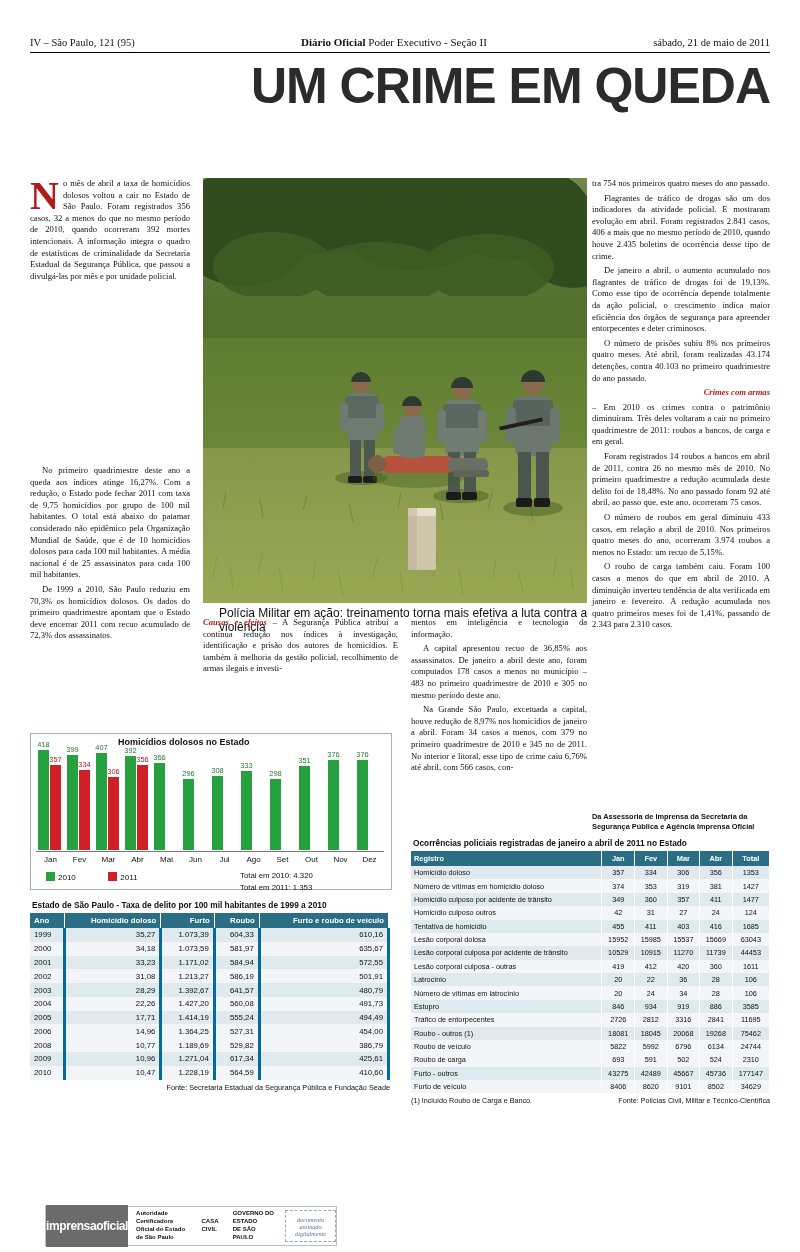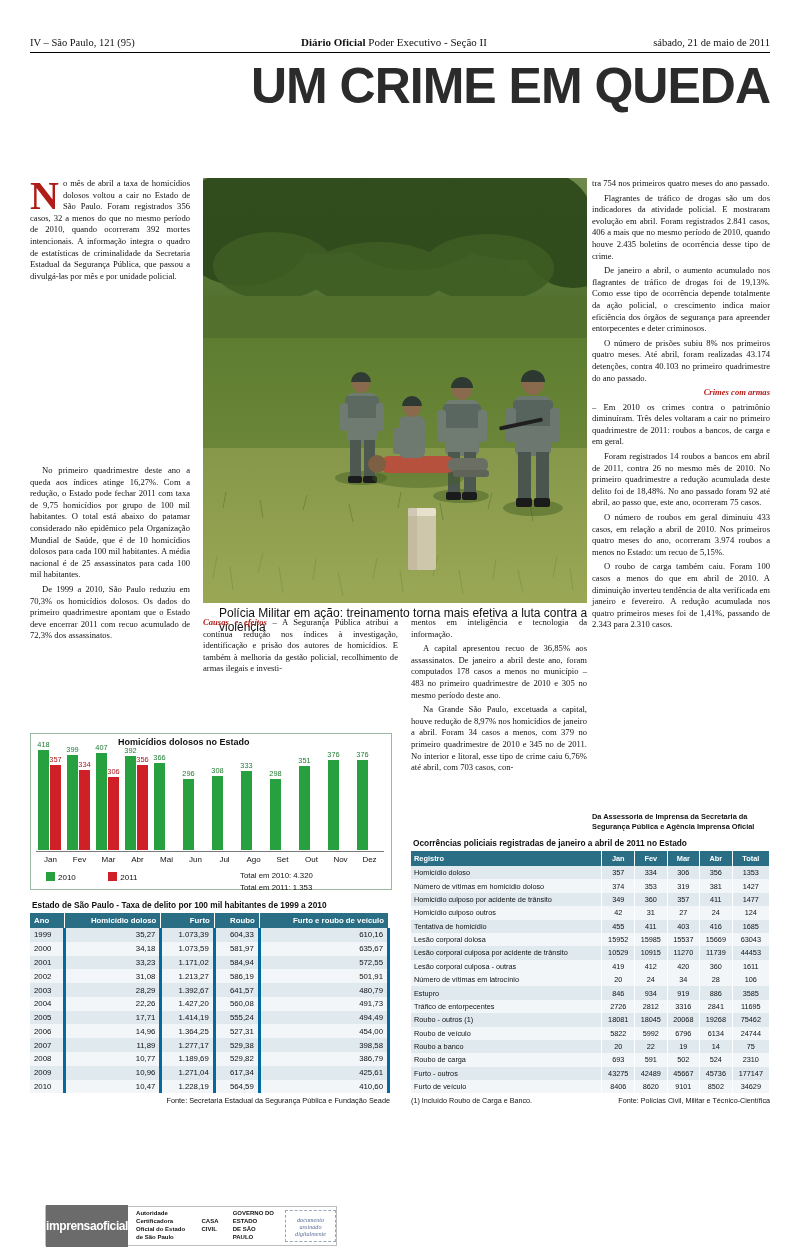--- a/index.html
+++ b/index.html
@@ -307,21 +307,21 @@
   </div>
   <div class="caption">Polícia Militar em ação: treinamento torna mais efetiva a luta contra a violência</div>
 
   <div class="col colB">
     <p class="noind"><span class="subhead">Causas e efeitos</span><span> – A Segurança Pública atribui a contínua redução nos índices à investigação, identificação e prisão dos autores de homicídios. E também à melhoria da gestão policial, recolhimento de armas ilegais e investi-</span></p>
   </div>
 
   <div class="col colC">
     <p class="noind">mentos em inteligência e tecnologia da informação.</p>
     <p>A capital apresentou recuo de 36,85% aos assassinatos. De janeiro a abril deste ano, foram computados 178 casos a menos no município – 483 no primeiro quadrimestre de 2010 e 305 no mesmo período deste ano.</p>
-    <p>Na Grande São Paulo, excetuada a capital, houve redução de 8,97% nos homicídios de janeiro a abril. Foram 34 casos a menos, com 379 no primeiro quadrimestre de 2010 e 345 no de 2011. No interior e litoral, esse tipo de crime caiu 6,76% até abril, com 703 casos, con-</p>
+    <p>Na Grande São Paulo, excetuada a capital, houve redução de 8,97% nos homicídios de janeiro a abril. Foram 34 casos a menos, com 379 no primeiro quadrimestre de 2010 e 345 no de 2011. No interior e litoral, esse tipo de crime caiu 6,76% até abril, com 566 casos, con-</p>
   </div>
 
   <div class="col colD">
     <p class="noind">tra 754 nos primeiros quatro meses do ano passado.</p>
     <p>Flagrantes de tráfico de drogas são um dos indicadores da atividade policial. E mostraram evolução em abril. Foram registrados 2.841 casos, 406 a mais que no mesmo período de 2010, quando houve 2.435 boletins de ocorrência desse tipo de crime.</p>
     <p>De janeiro a abril, o aumento acumulado nos flagrantes de tráfico de drogas foi de 19,13%. Como esse tipo de ocorrência depende totalmente da ação policial, o crescimento indica maior eficiência dos órgãos de segurança para apreender entorpecentes e deter criminosos.</p>
     <p>O número de prisões subiu 8% nos primeiros quatro meses. Até abril, foram realizadas 43.174 detenções, contra 40.103 no primeiro quadrimestre do ano passado.</p>
     <p class="noind" style="text-align:right;"><span class="subhead">Crimes com armas</span></p>
     <p class="noind"> – Em 2010 os crimes contra o patrimônio diminuíram. Três deles voltaram a cair no primeiro quadrimestre de 2011: roubos a bancos, de carga e em geral.</p>
     <p>Foram registrados 14 roubos a bancos em abril de 2011, contra 26 no mesmo mês de 2010. No primeiro quadrimestre a redução acumulada deste delito foi de 18,48%. No ano passado foram 92 até abril, ao passo que, este ano, ocorreram 75 casos.</p>
@@ -478,27 +478,20 @@
             <td class="num">555,24</td>
             <td class="num">494,49</td>
           </tr>
           <tr class="even">
             <td>2006</td>
             <td class="num">14,96</td>
             <td class="num">1.364,25</td>
             <td class="num">527,31</td>
             <td class="num">454,00</td>
           </tr>
-          <tr class="odd">
-            <td>2007</td>
-            <td class="num">11,89</td>
-            <td class="num">1.277,17</td>
-            <td class="num">529,38</td>
-            <td class="num">398,58</td>
-          </tr>
           <tr class="even">
             <td>2008</td>
             <td class="num">10,77</td>
             <td class="num">1.189,69</td>
             <td class="num">529,82</td>
             <td class="num">386,79</td>
           </tr>
           <tr class="odd">
             <td>2009</td>
             <td class="num">10,96</td>
@@ -589,20 +582,28 @@
             <td class="num">44453</td>
           </tr>
           <tr class="even">
             <td>Lesão corporal culposa - outras</td>
             <td class="num">419</td>
             <td class="num">412</td>
             <td class="num">420</td>
             <td class="num">360</td>
             <td class="num">1611</td>
           </tr>
+          <tr class="odd">
+            <td>Latrocínio</td>
+            <td class="num">20</td>
+            <td class="num">22</td>
+            <td class="num">36</td>
+            <td class="num">28</td>
+            <td class="num">106</td>
+          </tr>
           <tr class="even">
             <td>Número de vítimas em latrocínio</td>
             <td class="num">20</td>
             <td class="num">24</td>
             <td class="num">34</td>
             <td class="num">28</td>
             <td class="num">106</td>
           </tr>
           <tr class="odd">
             <td>Estupro</td>
@@ -629,28 +630,20 @@
             <td class="num">75462</td>
           </tr>
           <tr class="even">
             <td>Roubo de veículo</td>
             <td class="num">5822</td>
             <td class="num">5992</td>
             <td class="num">6796</td>
             <td class="num">6134</td>
             <td class="num">24744</td>
           </tr>
-          <tr class="odd">
-            <td>Roubo a banco</td>
-            <td class="num">20</td>
-            <td class="num">22</td>
-            <td class="num">19</td>
-            <td class="num">14</td>
-            <td class="num">75</td>
-          </tr>
           <tr class="even">
             <td>Roubo de carga</td>
             <td class="num">693</td>
             <td class="num">591</td>
             <td class="num">502</td>
             <td class="num">524</td>
             <td class="num">2310</td>
           </tr>
           <tr class="odd">
             <td>Furto - outros</td>

